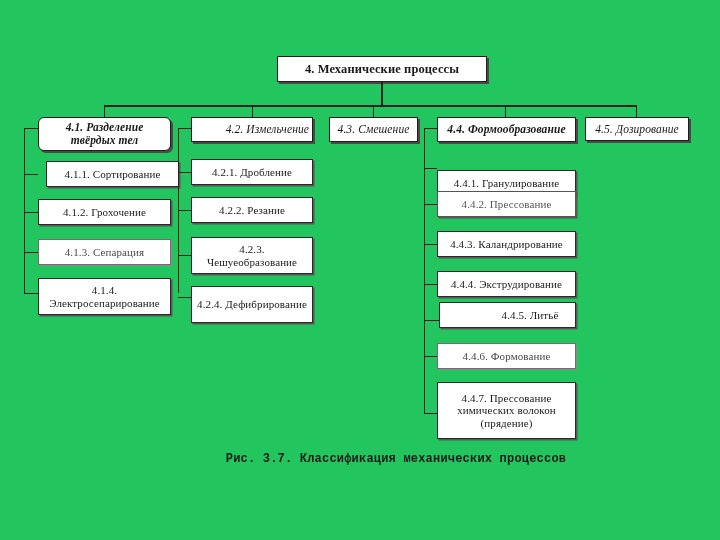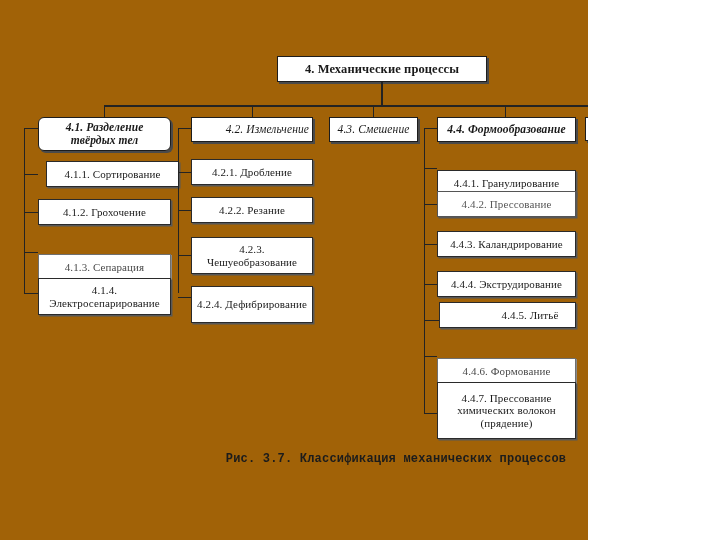--- a/index.html
+++ b/index.html
@@ -3,23 +3,23 @@
 <meta charset="utf-8">
 <title>Классификация механических процессов</title>
 <style>
   html, body {
     margin: 0;
     padding: 0;
     background: #ffffff;
   }
   #canvas {
     position: relative;
-    width: 588px;
+    width: 720px;
     height: 540px;
-    background: #a16207;
+    background: #22c55e;
     overflow: hidden;
     font-family: "Liberation Serif", "DejaVu Serif", serif;
     color: #1a1a1a;
   }
 
   
   .node {
     position: absolute;
     box-sizing: border-box;
     background: #ffffff;
@@ -65,21 +65,20 @@
   
   .node.lvl3 {
     font-size: 11px;
     border: 1.2px solid #2a2a2a;
     box-shadow: 1.5px 1.5px 0 0 #585858;
   }
   .node.lvl3.thin {
     border: 1px solid #6f6f6f;
     box-shadow: 1px 1px 0 0 #8a8a8a;
     color: #4a4a4a;
-    margin-top: 15px;
   }
   .node.lvl3.faded {
     color: #585858;
     border-color: #555555;
   }
 
   
   .conn {
     position: absolute;
     background: #232323;

